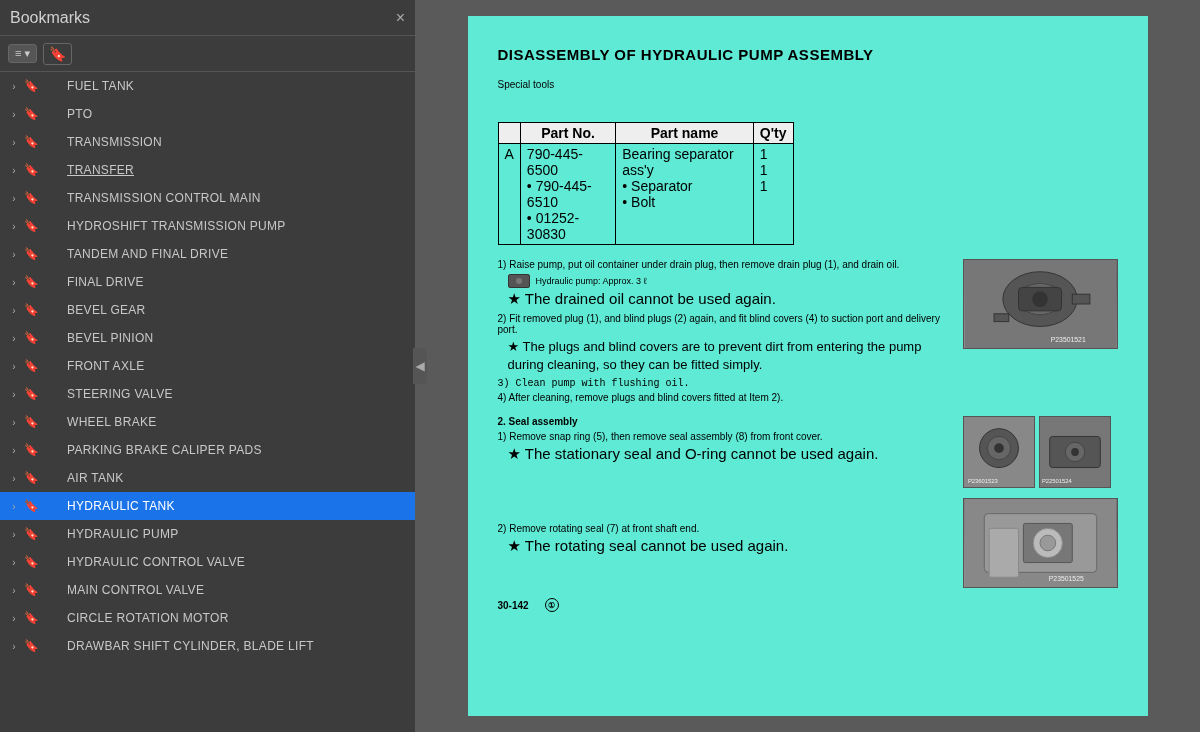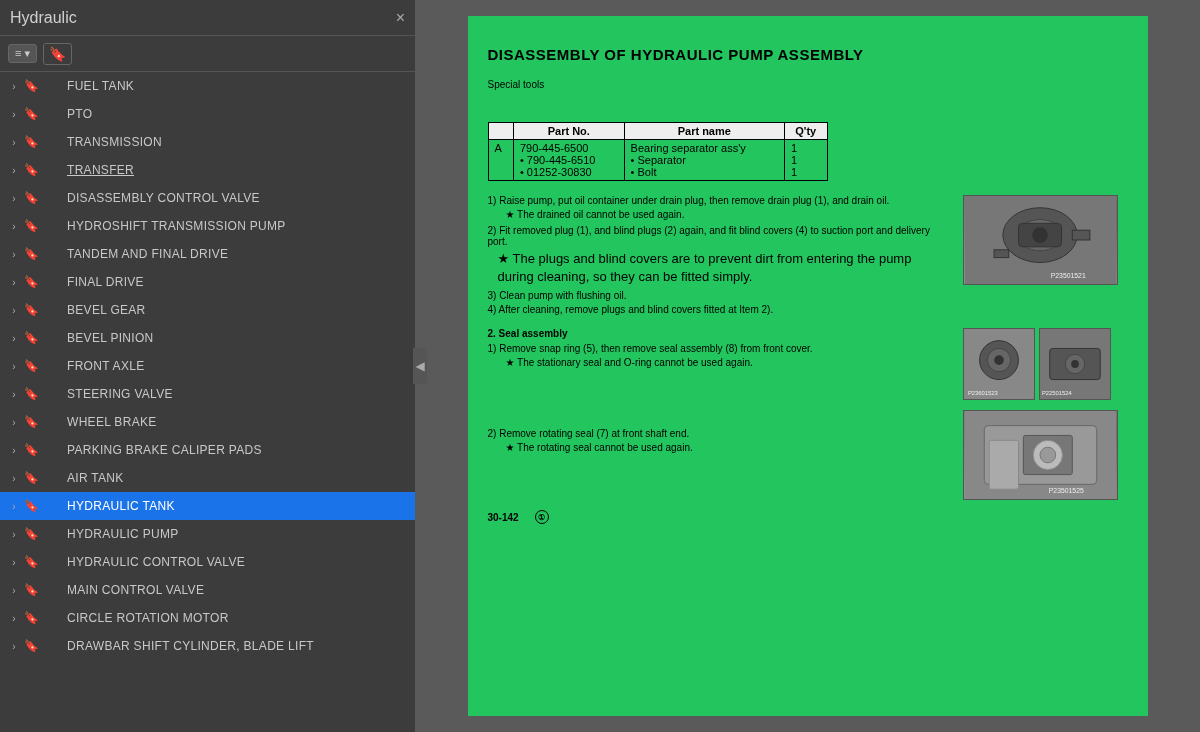--- a/index.html
+++ b/index.html
@@ -164,25 +164,25 @@
     #main-content {
       flex: 1;
       background: #5a5a5a;
       display: flex;
       align-items: center;
       justify-content: center;
       overflow: hidden;
     }
 
     #page-container {
-      background: #22c55e;
+      background: #5eead4;
       width: 680px;
       height: 700px;
       overflow-y: auto;
-      padding: 30px 30px 20px 20px;
+      padding: 30px 30px 20px 30px;
       font-size: 10px;
       color: #000;
     }
 
     #page-container::-webkit-scrollbar {
       width: 8px;
     }
 
     .doc-title {
       font-size: 15px;
@@ -192,24 +192,24 @@
     }
 
     .special-tools-label {
       font-size: 10px;
       font-weight: normal;
       margin-bottom: 6px;
       margin-top: 11px;
     }
 
     .tools-table {
-      width: 340px;
+      width: 296px;
       border-collapse: collapse;
       margin-bottom: 14px;
-      font-size: 11px;
+      font-size: 14px;
       margin-top: 32px;
     }
 
     .tools-table th {
       border: 1px solid #000;
       padding: 2px 6px;
       background: #eee;
       font-weight: bold;
       text-align: center;
     }
@@ -241,22 +241,22 @@
       font-size: 10px;
       margin-bottom: 4px;
     }
 
     .step-num {
       font-size: 10px;
       margin-bottom: 3px;
     }
 
     .note-star {
-      font-size: 10px;
-      margin-left: 18px;
+      font-size: 15px;
+      margin-left: 10px;
       margin-bottom: 2px;
     }
 
     .img-box {
       width: 155px;
       height: 90px;
       background: #888;
       border: 1px solid #555;
       display: flex;
       align-items: center;
@@ -312,21 +312,21 @@
       display: flex;
       align-items: center;
       justify-content: center;
     }
   </style>
 </head>
 <body>
 
 <div id="sidebar">
   <div id="sidebar-header">
-    <span>Hydraulic</span>
+    <span>Bookmarks</span>
     <span id="sidebar-close">×</span>
   </div>
   <div id="sidebar-toolbar">
     <button class="toolbar-btn">≡ ▾</button>
     <button class="toolbar-btn-icon">🔖</button>
   </div>
   <div id="bookmark-list">
 
   <div class="bookmark-item">
         <span class="expand-arrow">›</span>
@@ -344,21 +344,21 @@
         <span class="bm-label">TRANSMISSION</span>
       </div>
       <div class="bookmark-item">
         <span class="expand-arrow">›</span>
         <span class="bm-icon">🔖</span>
         <span class="bm-label underline">TRANSFER</span>
       </div>
       <div class="bookmark-item">
         <span class="expand-arrow">›</span>
         <span class="bm-icon">🔖</span>
-        <span class="bm-label">DISASSEMBLY CONTROL VALVE</span>
+        <span class="bm-label">TRANSMISSION CONTROL MAIN</span>
       </div>
       <div class="bookmark-item">
         <span class="expand-arrow">›</span>
         <span class="bm-icon">🔖</span>
         <span class="bm-label">HYDROSHIFT TRANSMISSION PUMP</span>
       </div>
       <div class="bookmark-item">
         <span class="expand-arrow">›</span>
         <span class="bm-icon">🔖</span>
         <span class="bm-label">TANDEM AND FINAL DRIVE</span>
@@ -466,27 +466,33 @@
             1<br>1<br>1
           </td>
         </tr>
       </tbody>
     </table>
 
     <div class="section-block">
       <div class="section-text">
         <div class="step-num">1)  Raise pump, put oil container under drain plug, then remove drain plug (1), and drain oil.</div>
 
+        <div style="display:flex;align-items:center;gap:6px;margin:4px 0 2px 10px;">
+          <div style="width:22px;height:14px;background:#555;border:1px solid #333;border-radius:2px;display:flex;align-items:center;justify-content:center;">
+            <div style="width:6px;height:6px;background:#777;border-radius:50%;"></div>
+          </div>
+          <span style="font-size:9px;">Hydraulic pump: Approx. 3 ℓ</span>
+        </div>
 
         <div class="note-star">★  The drained oil cannot be used again.</div>
 
         <div class="step-num" style="margin-top:5px;">2)  Fit removed plug (1), and blind plugs (2) again, and fit blind covers (4) to suction port and delivery port.</div>
         <div class="note-star" style="font-size:13px;margin-left:10px;line-height:1.4;">★  The plugs and blind covers are to prevent dirt from entering the pump during cleaning, so they can be fitted simply.</div>
 
-        <div class="step-num" style="margin-top:4px;">3)  Clean pump with flushing oil.</div>
+        <div class="step-num" style="margin-top:4px;font-family:Liberation Mono, monospace;">3)  Clean pump with flushing oil.</div>
         <div class="step-num" style="margin-top:3px;">4)  After cleaning, remove plugs and blind covers fitted at Item 2).</div>
       </div>
       <div class="section-images">
         <div class="img-box photo-sim" style="width:155px;height:90px;">
           <svg viewBox="0 0 155 90" xmlns="http://www.w3.org/2000/svg">
             <rect width="155" height="90" fill="#777"></rect>
             <ellipse cx="77" cy="40" rx="38" ry="28" fill="#555" stroke="#333" stroke-width="1"></ellipse>
             <ellipse cx="77" cy="40" rx="22" ry="16" fill="#666" stroke="#444" stroke-width="1"></ellipse>
             <rect x="55" y="28" width="44" height="24" rx="4" fill="#444" stroke="#333" stroke-width="1"></rect>
             <circle cx="77" cy="40" r="8" fill="#333"></circle>

